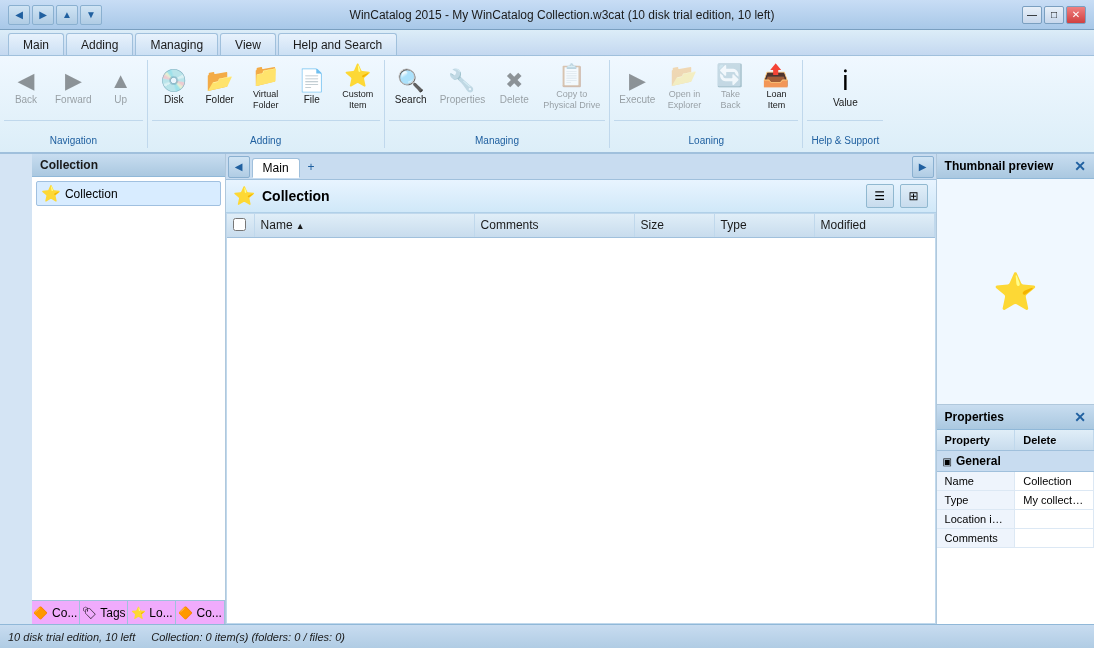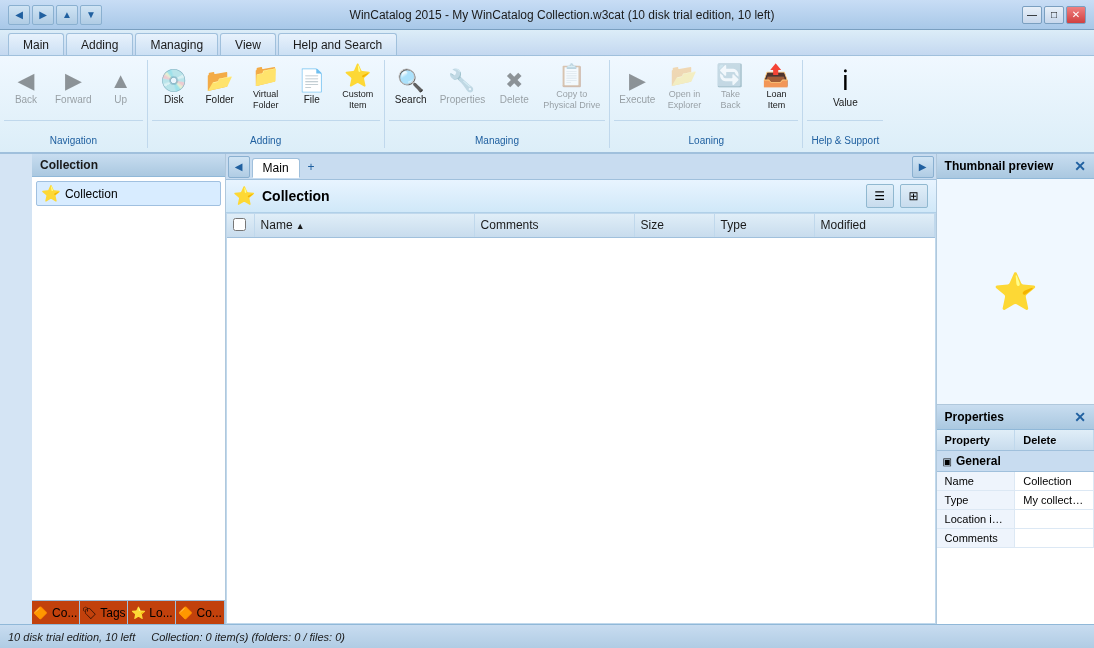--- a/index.html
+++ b/index.html
@@ -130,21 +130,21 @@
       padding: 2px 4px;
       cursor: pointer;
       border-radius: 2px;
       background: #d8ecff;
       border: 1px solid #a0c0e0;
     }
     .sidebar-item .icon { font-size: 16px; }
     .sidebar-tabs {
       display: flex;
       height: 24px;
-      background: #c2410c;
+      background: #f0abfc;
       border-top: 1px solid #a0c0dc;
     }
     .sidebar-tab {
       flex: 1;
       display: flex;
       align-items: center;
       justify-content: center;
       font-size: 10px;
       cursor: pointer;
       border-right: 1px solid #a0c0dc;

